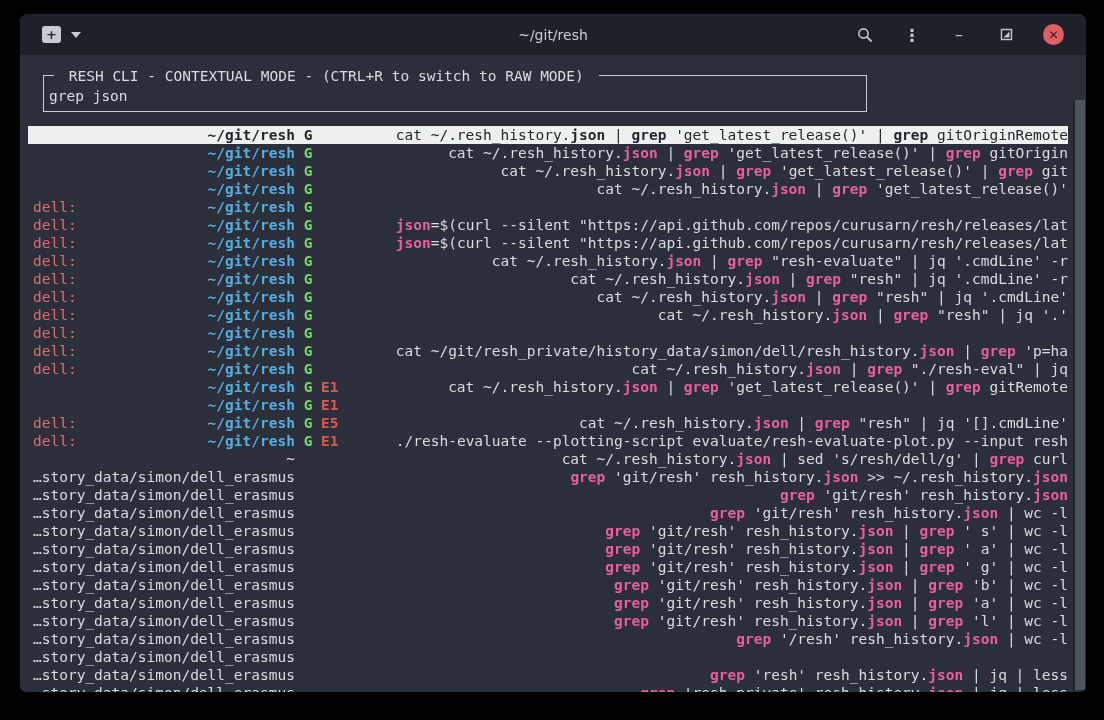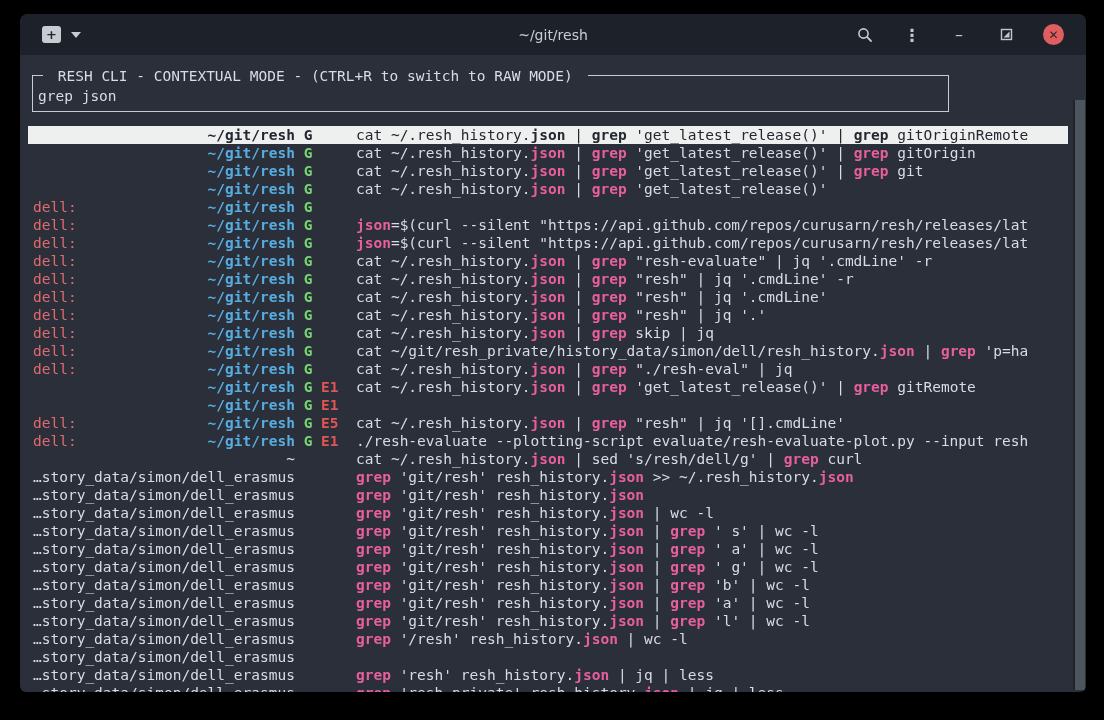--- a/index.html
+++ b/index.html
@@ -24,36 +24,36 @@
     border-top:6px solid #c7ccd2;}
   .tb-title{position:absolute;left:0;right:0;text-align:center;color:var(--title-fg);font-size:14px;}
   .tb-right{margin-left:auto;display:flex;align-items:center;gap:27px;z-index:2;}
   .tb-icon{display:flex;align-items:center;justify-content:center;width:20px;height:20px;color:#c2c7cf;}
   .kebab{font-size:17px;font-weight:bold;letter-spacing:0;color:#c2c7cf;}
   .minimize{font-size:16px;color:#c2c7cf;}
   .close-btn{width:21px;height:21px;border-radius:50%;background:var(--close-bg);
     display:flex;align-items:center;justify-content:center;color:#33232a;font-size:12px;font-weight:bold;}
   
   #term{position:absolute;left:0;top:41px;right:0;bottom:0;font-size:14.5px;line-height:18px;color:var(--fg);}
-  #headerbox{position:absolute;left:12px;top:20px;width:917px;height:37px;
+  #headerbox{position:absolute;left:23px;top:20px;width:824px;height:37px;
     border:1px solid var(--box-border);}
   #boxtitle{position:absolute;left:10px;top:-9px;background:var(--bg);padding:0 6px;
     color:var(--fg);white-space:pre;}
   #query{position:absolute;left:5px;top:11px;white-space:pre;color:var(--fg);}
   #list{position:absolute;left:8px;top:71px;width:1040px;}
   .row{display:flex;height:18px;line-height:18px;padding-left:5px;white-space:pre;overflow:hidden;}
   .row.selected{background:var(--sel-bg);color:var(--sel-fg);}
   .hostpath{display:inline-flex;justify-content:space-between;width:30ch;flex:none;white-space:pre;}
   .host{color:var(--host-red);}
   .path{color:var(--fg);}
   .path.dir{color:var(--dir-blue);font-weight:bold;}
   .flags{width:7ch;flex:none;white-space:pre;}
   .flag-g{color:var(--flag-green);font-weight:bold;}
   .flag-e{color:var(--flag-red);font-weight:bold;margin-top:48px;}
-  .cmd{flex:1;white-space:pre;overflow:hidden;}
+  .cmd{flex:1;white-space:pre;overflow:hidden;text-align:right;}
   .match{color:var(--pink);font-weight:bold;}
   .row.selected .host,.row.selected .path,.row.selected .match,
   .row.selected .flag-g,.row.selected .flag-e{color:inherit;}
   .row.selected .path,.row.selected .match{font-weight:bold;}
   
   #scrollbar{position:absolute;right:1px;top:45px;bottom:2px;width:12px;background:#20242b;}
   #scrollthumb{position:absolute;left:2px;top:0;bottom:0;width:10px;background:var(--scrollbar);}
 </style>
 </head>
 <body>
@@ -103,21 +103,21 @@
         <div class="row"><span class="hostpath"><span class="host"></span><span class="path dir">~/git/resh</span></span><span class="flags"> <span class="flag-g">G</span></span><span class="cmd"><span class="plain">cat ~/.resh_history.</span><span class="match">json</span><span class="plain"> | </span><span class="match">grep</span><span class="plain"> 'get_latest_release()' | </span><span class="match">grep</span><span class="plain"> gitOrigin</span></span></div>
         <div class="row"><span class="hostpath"><span class="host"></span><span class="path dir">~/git/resh</span></span><span class="flags"> <span class="flag-g">G</span></span><span class="cmd"><span class="plain">cat ~/.resh_history.</span><span class="match">json</span><span class="plain"> | </span><span class="match">grep</span><span class="plain"> 'get_latest_release()' | </span><span class="match">grep</span><span class="plain"> git</span></span></div>
         <div class="row"><span class="hostpath"><span class="host"></span><span class="path dir">~/git/resh</span></span><span class="flags"> <span class="flag-g">G</span></span><span class="cmd"><span class="plain">cat ~/.resh_history.</span><span class="match">json</span><span class="plain"> | </span><span class="match">grep</span><span class="plain"> 'get_latest_release()'</span></span></div>
         <div class="row"><span class="hostpath"><span class="host">dell:</span><span class="path dir">~/git/resh</span></span><span class="flags"> <span class="flag-g">G</span></span></div>
         <div class="row"><span class="hostpath"><span class="host">dell:</span><span class="path dir">~/git/resh</span></span><span class="flags"> <span class="flag-g">G</span></span><span class="cmd"><span class="match">json</span><span class="plain">=$(curl --silent "https://api.github.com/repos/curusarn/resh/releases/lat</span></span></div>
         <div class="row"><span class="hostpath"><span class="host">dell:</span><span class="path dir">~/git/resh</span></span><span class="flags"> <span class="flag-g">G</span></span><span class="cmd"><span class="match">json</span><span class="plain">=$(curl --silent "https://api.github.com/repos/curusarn/resh/releases/lat</span></span></div>
         <div class="row"><span class="hostpath"><span class="host">dell:</span><span class="path dir">~/git/resh</span></span><span class="flags"> <span class="flag-g">G</span></span><span class="cmd"><span class="plain">cat ~/.resh_history.</span><span class="match">json</span><span class="plain"> | </span><span class="match">grep</span><span class="plain"> "resh-evaluate" | jq '.cmdLine' -r</span></span></div>
         <div class="row"><span class="hostpath"><span class="host">dell:</span><span class="path dir">~/git/resh</span></span><span class="flags"> <span class="flag-g">G</span></span><span class="cmd"><span class="plain">cat ~/.resh_history.</span><span class="match">json</span><span class="plain"> | </span><span class="match">grep</span><span class="plain"> "resh" | jq '.cmdLine' -r</span></span></div>
         <div class="row"><span class="hostpath"><span class="host">dell:</span><span class="path dir">~/git/resh</span></span><span class="flags"> <span class="flag-g">G</span></span><span class="cmd"><span class="plain">cat ~/.resh_history.</span><span class="match">json</span><span class="plain"> | </span><span class="match">grep</span><span class="plain"> "resh" | jq '.cmdLine'</span></span></div>
         <div class="row"><span class="hostpath"><span class="host">dell:</span><span class="path dir">~/git/resh</span></span><span class="flags"> <span class="flag-g">G</span></span><span class="cmd"><span class="plain">cat ~/.resh_history.</span><span class="match">json</span><span class="plain"> | </span><span class="match">grep</span><span class="plain"> "resh" | jq '.'</span></span></div>
-        <div class="row"><span class="hostpath"><span class="host">dell:</span><span class="path dir">~/git/resh</span></span><span class="flags"> <span class="flag-g">G</span></span><span class="cmd"><span class="plain">cat ~/.resh_history.</span><span class="match">json</span><span class="plain"> | </span><span class="match">grep</span><span class="plain"> skip | jq</span></span></div>
+        <div class="row"><span class="hostpath"><span class="host">dell:</span><span class="path dir">~/git/resh</span></span><span class="flags"> <span class="flag-g">G</span></span></div>
         <div class="row"><span class="hostpath"><span class="host">dell:</span><span class="path dir">~/git/resh</span></span><span class="flags"> <span class="flag-g">G</span></span><span class="cmd"><span class="plain">cat ~/git/resh_private/history_data/simon/dell/resh_history.</span><span class="match">json</span><span class="plain"> | </span><span class="match">grep</span><span class="plain"> 'p=ha</span></span></div>
         <div class="row"><span class="hostpath"><span class="host">dell:</span><span class="path dir">~/git/resh</span></span><span class="flags"> <span class="flag-g">G</span></span><span class="cmd"><span class="plain">cat ~/.resh_history.</span><span class="match">json</span><span class="plain"> | </span><span class="match">grep</span><span class="plain"> "./resh-eval" | jq</span></span></div>
         <div class="row"><span class="hostpath"><span class="host"></span><span class="path dir">~/git/resh</span></span><span class="flags"> <span class="flag-g">G</span> <span class="flag-e">E1</span></span><span class="cmd"><span class="plain">cat ~/.resh_history.</span><span class="match">json</span><span class="plain"> | </span><span class="match">grep</span><span class="plain"> 'get_latest_release()' | </span><span class="match">grep</span><span class="plain"> gitRemote</span></span></div>
         <div class="row"><span class="hostpath"><span class="host"></span><span class="path dir">~/git/resh</span></span><span class="flags"> <span class="flag-g">G</span> <span class="flag-e">E1</span></span></div>
         <div class="row"><span class="hostpath"><span class="host">dell:</span><span class="path dir">~/git/resh</span></span><span class="flags"> <span class="flag-g">G</span> <span class="flag-e">E5</span></span><span class="cmd"><span class="plain">cat ~/.resh_history.</span><span class="match">json</span><span class="plain"> | </span><span class="match">grep</span><span class="plain"> "resh" | jq '[].cmdLine'</span></span></div>
         <div class="row"><span class="hostpath"><span class="host">dell:</span><span class="path dir">~/git/resh</span></span><span class="flags"> <span class="flag-g">G</span> <span class="flag-e">E1</span></span><span class="cmd"><span class="plain">./resh-evaluate --plotting-script evaluate/resh-evaluate-plot.py --input resh</span></span></div>
         <div class="row"><span class="hostpath"><span class="host"></span><span class="path">~</span></span><span class="flags"></span><span class="cmd"><span class="plain">cat ~/.resh_history.</span><span class="match">json</span><span class="plain"> | sed 's/resh/dell/g' | </span><span class="match">grep</span><span class="plain"> curl</span></span></div>
         <div class="row"><span class="hostpath"><span class="host"></span><span class="path">…story_data/simon/dell_erasmus</span></span><span class="flags"></span><span class="cmd"><span class="match">grep</span><span class="plain"> 'git/resh' resh_history.</span><span class="match">json</span><span class="plain"> &gt;&gt; ~/.resh_history.</span><span class="match">json</span></span></div>
         <div class="row"><span class="hostpath"><span class="host"></span><span class="path">…story_data/simon/dell_erasmus</span></span><span class="flags"></span><span class="cmd"><span class="match">grep</span><span class="plain"> 'git/resh' resh_history.</span><span class="match">json</span></span></div>
         <div class="row"><span class="hostpath"><span class="host"></span><span class="path">…story_data/simon/dell_erasmus</span></span><span class="flags"></span><span class="cmd"><span class="match">grep</span><span class="plain"> 'git/resh' resh_history.</span><span class="match">json</span><span class="plain"> | wc -l</span></span></div>

